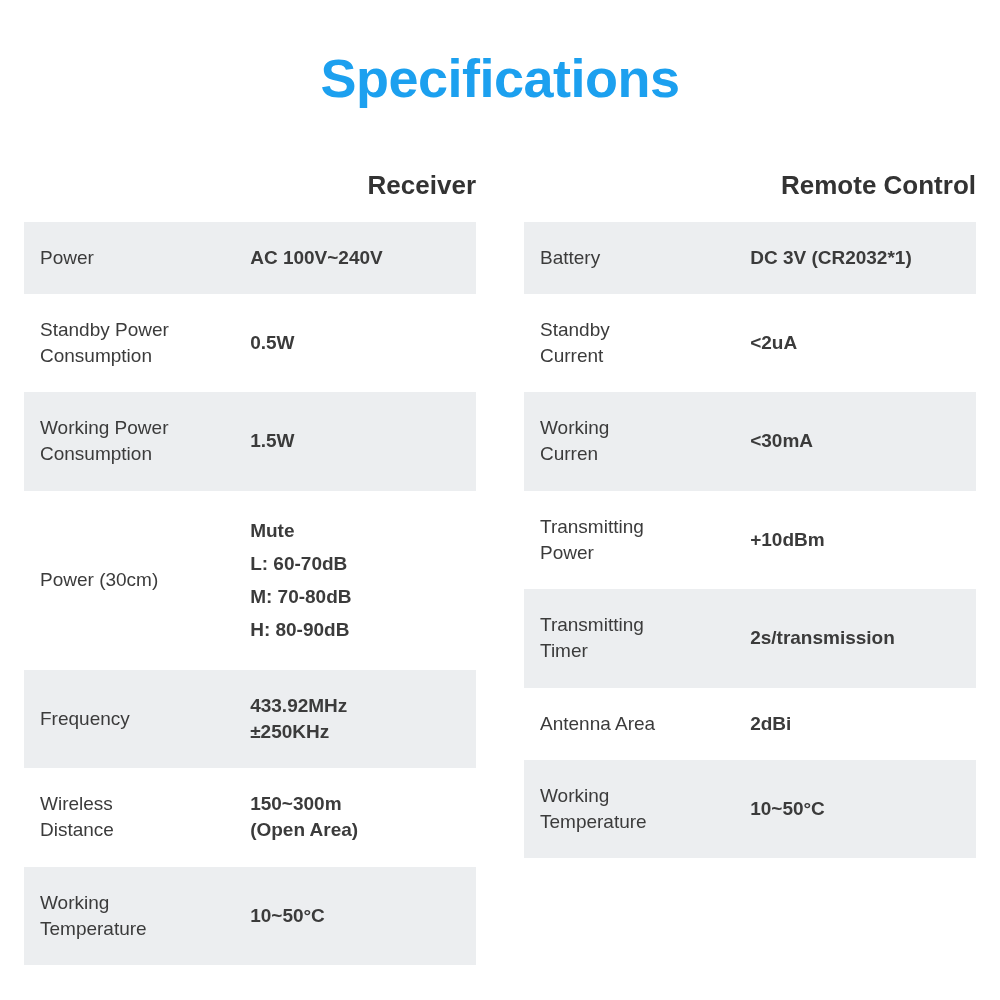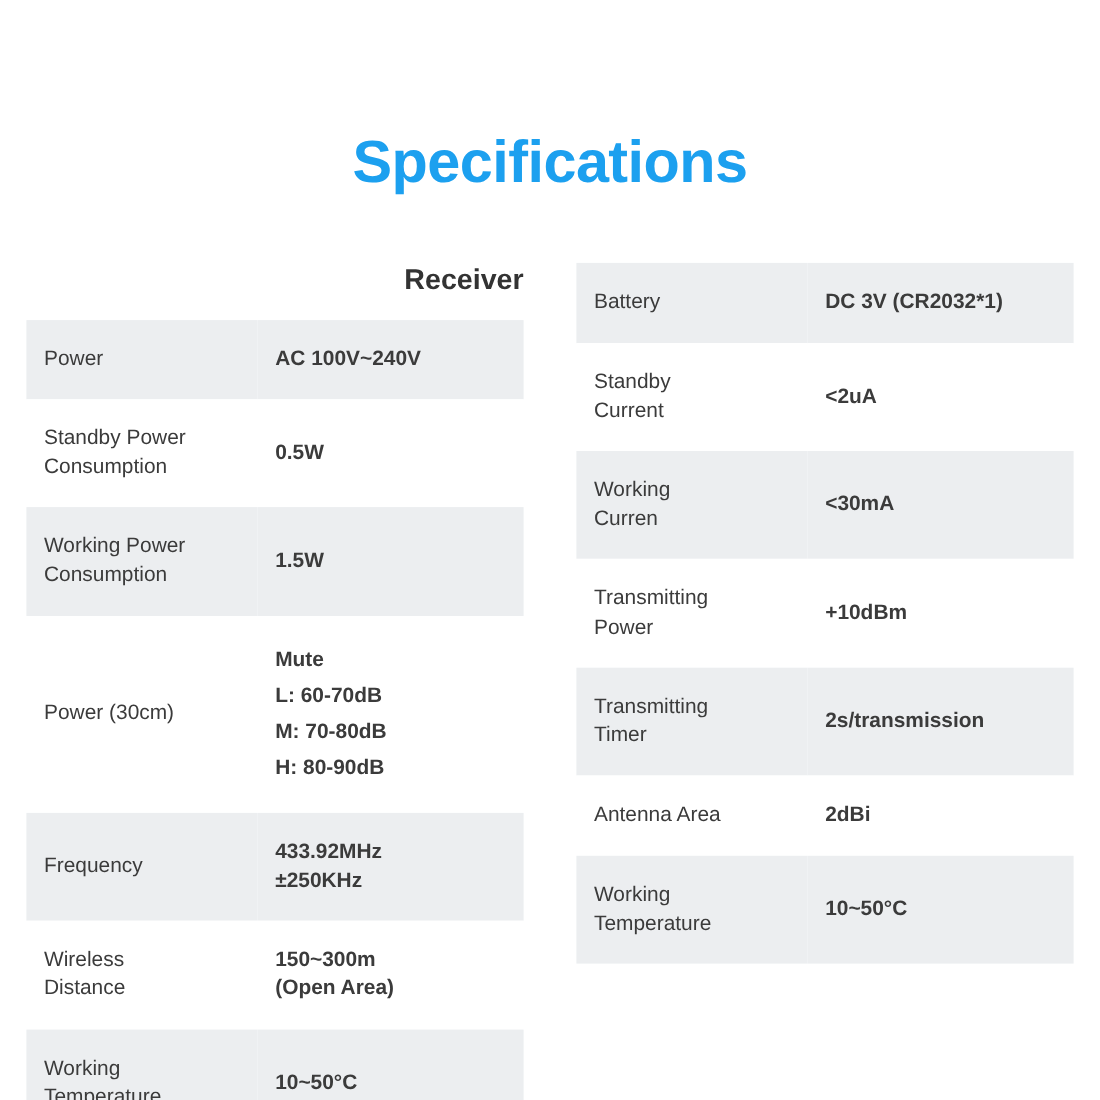--- a/index.html
+++ b/index.html
@@ -20,21 +20,21 @@
     height: 1000px;
     box-sizing: border-box;
   }
   .page-title {
     text-align: center;
     color: #1ca0ef;
     font-size: 54px;
     font-weight: bold;
     letter-spacing: -0.5px;
     margin: 0;
-    padding-top: 118px;
+    padding-top: 49px;
     line-height: 1.1;
   }
   .columns {
     display: flex;
     gap: 48px;
     padding: 0 24px;
     margin-top: 62px;
     align-items: flex-start;
   }
   .column {
@@ -130,20 +130,21 @@
           <tr class="alt">
             <td class="k multiline">Working
 Temperature</td>
             <td class="v multiline">10~50°C</td>
           </tr>
         </tbody>
       </table>
     </div>
 
     <div class="column">
+      <h2 class="section-title">Remote Control</h2>
       <table class="spec">
         <tbody>
           <tr class="alt">
             <td class="k multiline">Battery</td>
             <td class="v multiline">DC 3V (CR2032*1)</td>
           </tr>
           <tr class="plain">
             <td class="k multiline">Standby
 Current</td>
             <td class="v multiline">&lt;2uA</td>

